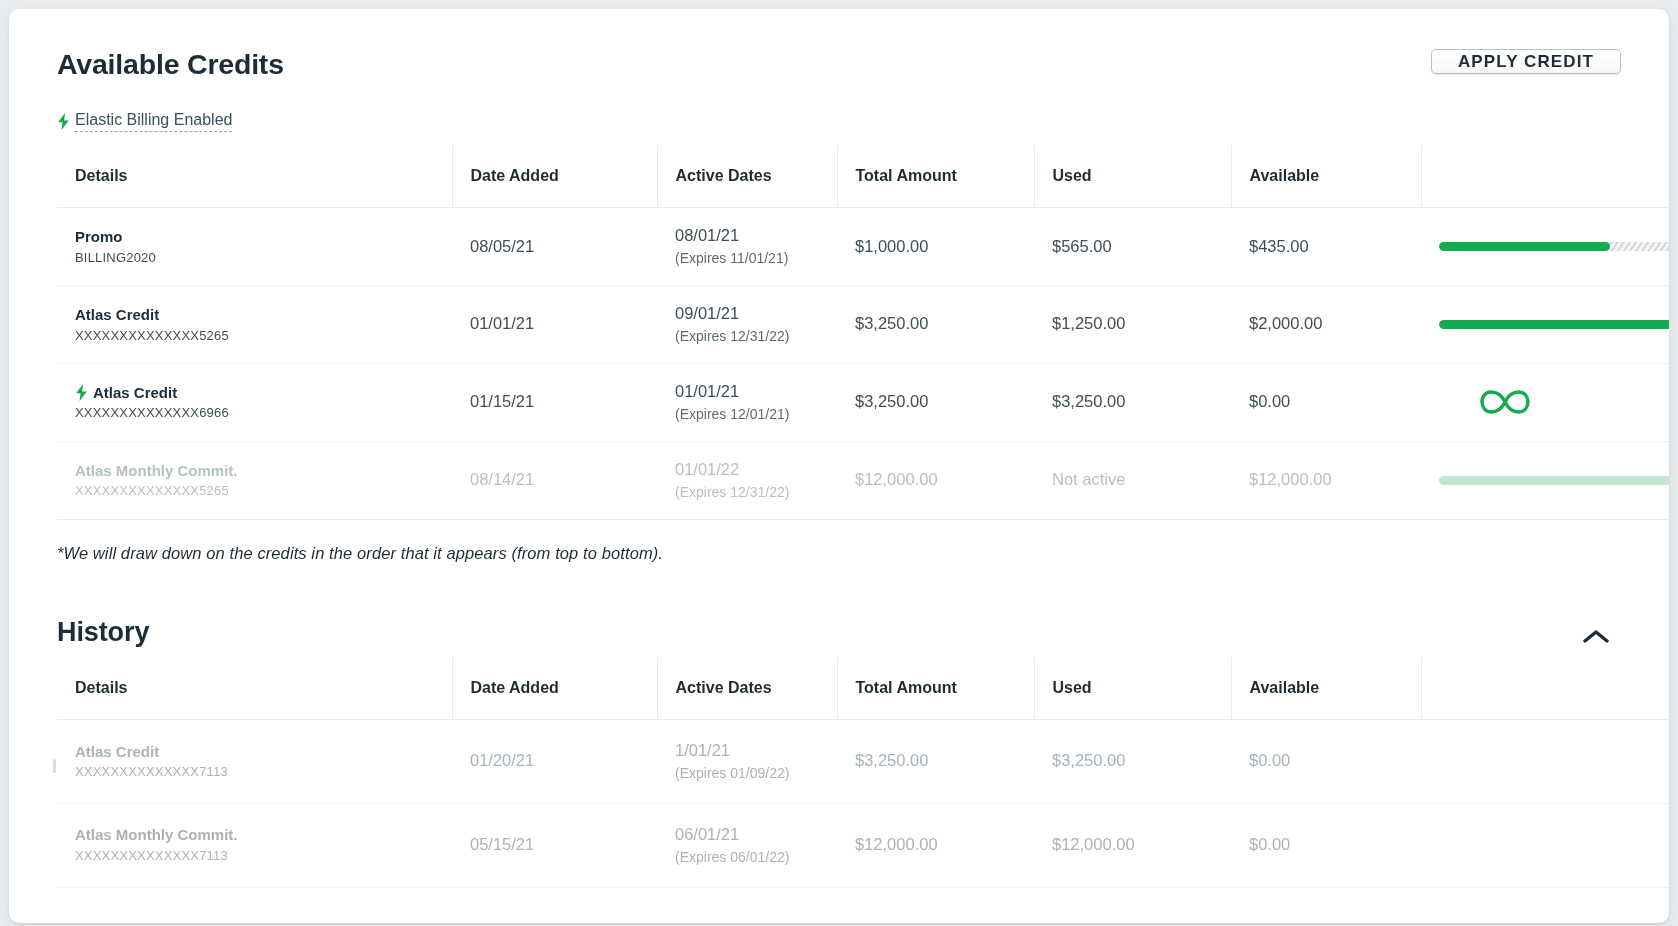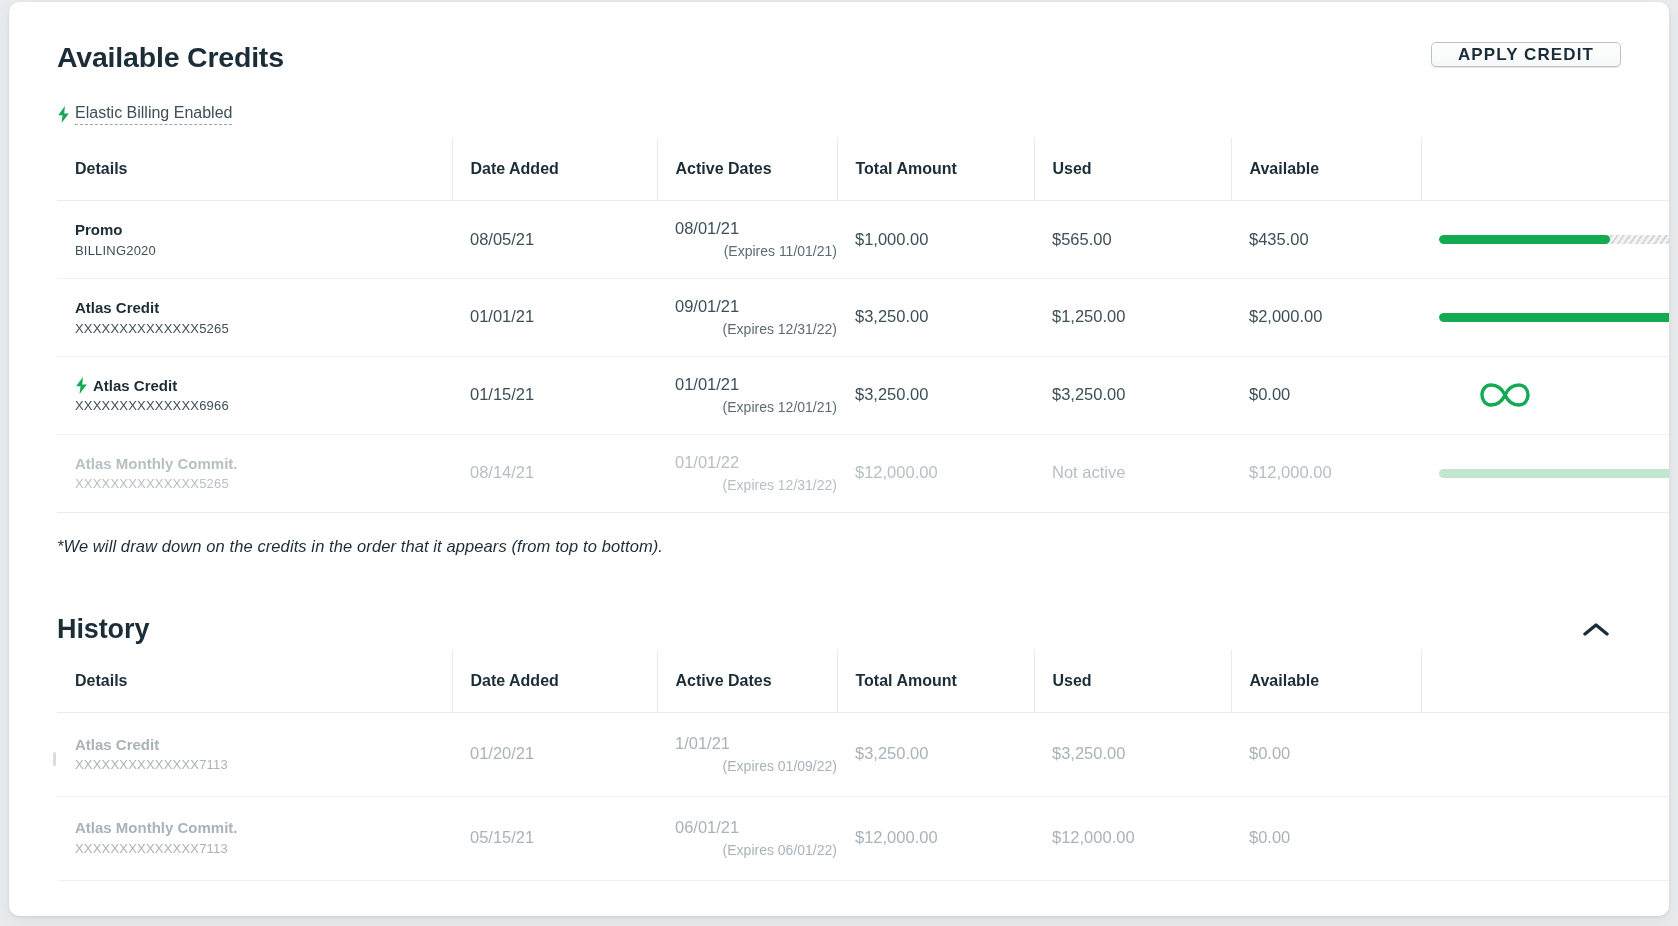--- a/index.html
+++ b/index.html
@@ -14,21 +14,21 @@
   .screen {
     width: 1678px;
     height: 926px;
     background: #e9ecef;
     position: relative;
     overflow: hidden;
   }
   .card {
     position: absolute;
     left: 9px;
-    top: 2px;
+    top: 9px;
     width: 1660px;
     height: 914px;
     background: #ffffff;
     border-radius: 10px;
     box-shadow: 0 1px 3px rgba(0,0,0,0.10), 0 6px 18px rgba(0,0,0,0.05);
     overflow: hidden;
   }
   .inner {
     padding: 40px 48px 0 48px;
     position: relative;
@@ -144,21 +144,20 @@
   }
   .cell-main {
     font-size: 16.5px;
     color: #3d4f58;
     line-height: 1.45;
   }
   .cell-expires {
     font-size: 14px;
     color: #5c6c75;
     line-height: 1.5;
-    text-align: right;
   }
 
   
   tr.dim .detail-title,
   tr.dim .detail-sub,
   tr.dim .cell-main,
   tr.dim .cell-expires,
   tr.dim td { color: #b6bfc4; }
   tr.dim .detail-title { font-weight: 700; }
 
@@ -197,21 +196,20 @@
     margin-top: 24px;
     font-size: 16.5px;
     font-style: italic;
     color: #1c2d38;
     letter-spacing: 0.1px;
   }
 
   
   .history-head {
     display: flex;
-    align-items: center;
     justify-content: space-between;
     margin-top: 54px;
     height: 40px;
   }
   .history-title {
     font-size: 27px;
     font-weight: 700;
     color: #1c2d38;
     margin: 0;
     letter-spacing: -0.1px;

